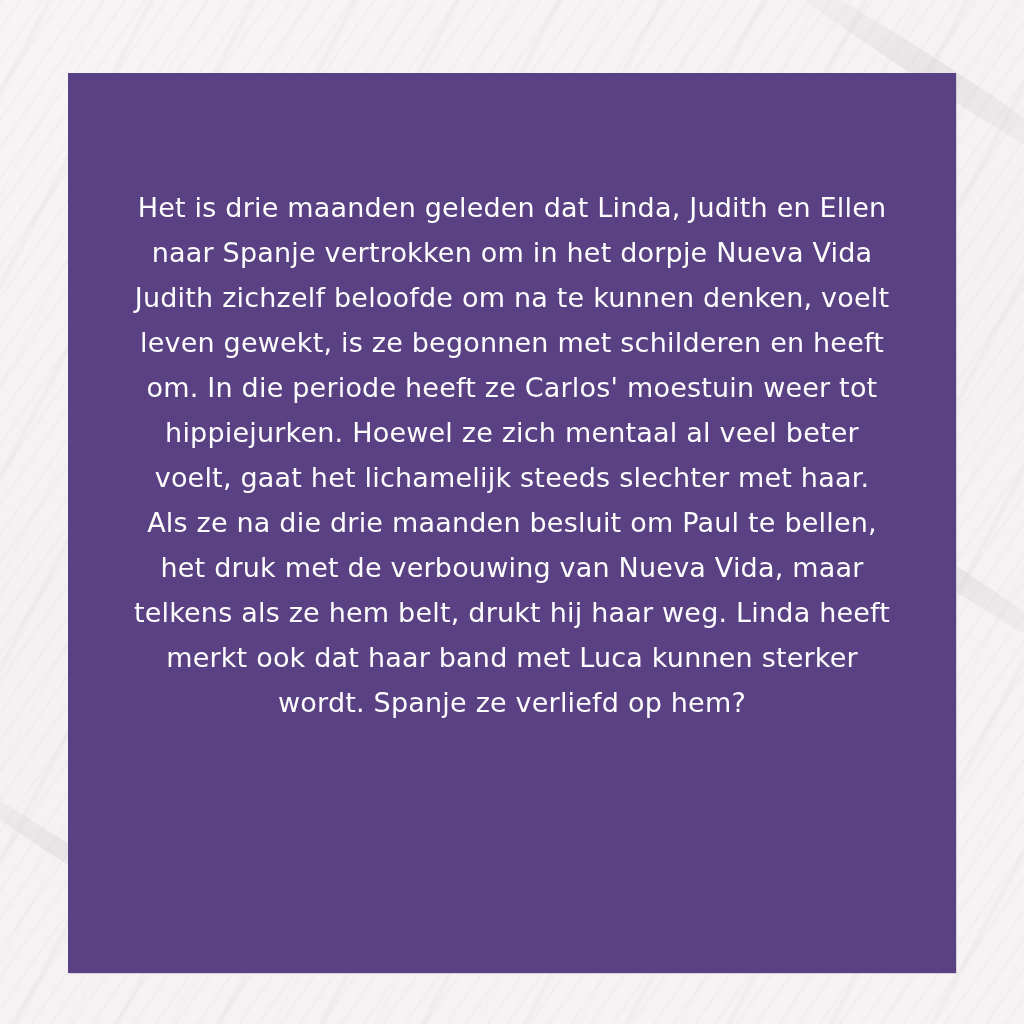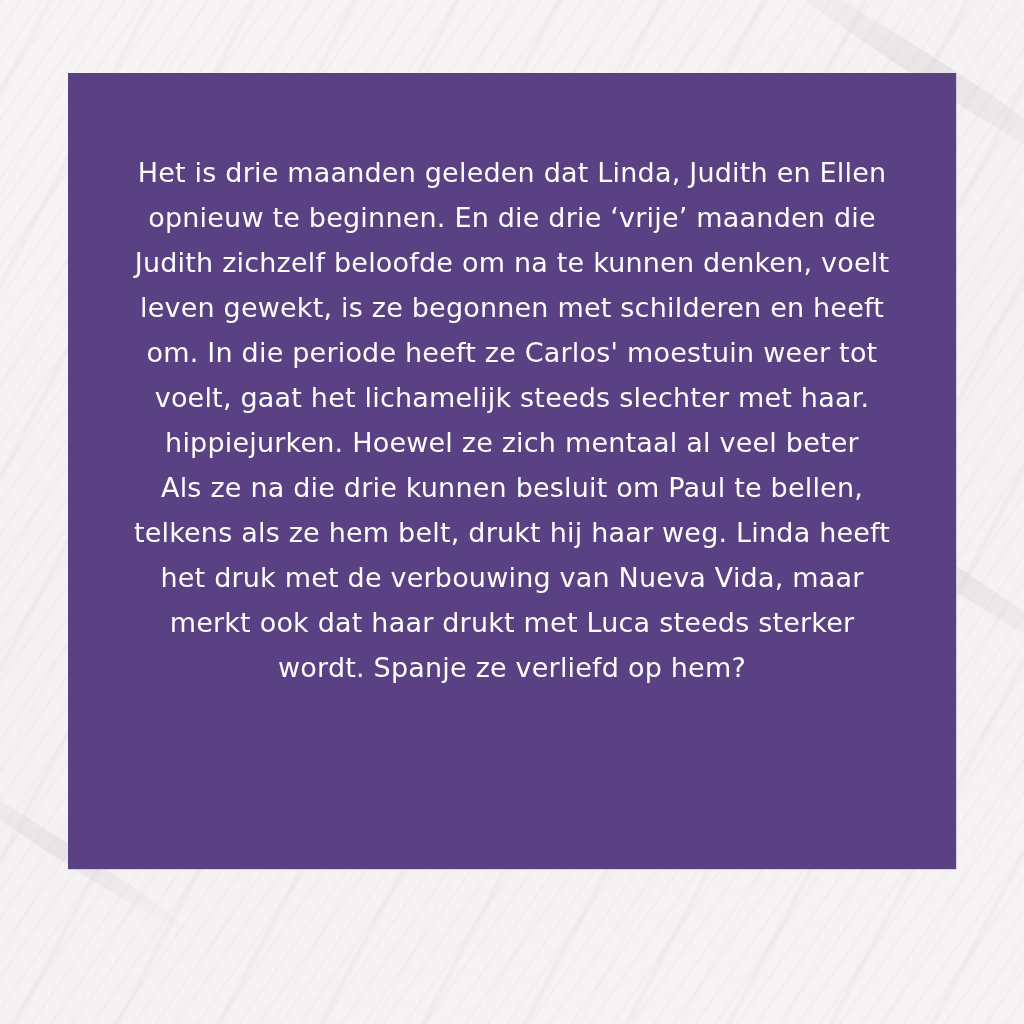--- a/index.html
+++ b/index.html
@@ -46,24 +46,24 @@
     pointer-events: none;
   }
   .vein1 { width: 420px; height: 26px; right: -120px; top: 60px; }
   .vein2 { width: 380px; height: 22px; right: -110px; top: 560px; }
   .vein3 { width: 300px; height: 18px; left: -90px; top: 840px; }
   .text-card {
     position: absolute;
     left: 68px;
     top: 73px;
     width: 888px;
-    height: 796px;
+    height: 900px;
     overflow: hidden;
     box-sizing: border-box;
-    padding-top: 77px;
+    padding-top: 112px;
     box-shadow: 1px 1px 0 rgba(190,180,210,0.55);
   }
   .paragraph {
     width: 100%;
     text-align: center;
     font-size: 27px;
     line-height: 45px;
     font-weight: 500;
     letter-spacing: 0.2px;
     color: #fdfdfe;
@@ -77,25 +77,25 @@
 
 <div class="poster-bg">
   <div class="vein vein1"></div>
   <div class="vein vein2"></div>
   <div class="vein vein3"></div>
 </div>
 
 <div class="text-card" id="text-card" style="background-color: rgb(90, 65, 131);">
   <div class="paragraph" style="color: rgb(253, 253, 254);">
     <div class="line">Het is drie maanden geleden dat Linda, Judith en Ellen</div>
-    <div class="line">opnieuw te beginnen. En die drie ‘vrije’ maanden die</div>
+    <div class="line">naar Spanje vertrokken om in het dorpje Nueva Vida</div>
     <div class="line">Judith zichzelf beloofde om na te kunnen denken, voelt</div>
     <div class="line">leven gewekt, is ze begonnen met schilderen en heeft</div>
     <div class="line">om. In die periode heeft ze Carlos' moestuin weer tot</div>
+    <div class="line">hippiejurken. Hoewel ze zich mentaal al veel beter</div>
     <div class="line">voelt, gaat het lichamelijk steeds slechter met haar.</div>
-    <div class="line">hippiejurken. Hoewel ze zich mentaal al veel beter</div>
-    <div class="line">Als ze na die drie kunnen besluit om Paul te bellen,</div>
+    <div class="line">Als ze na die drie maanden besluit om Paul te bellen,</div>
+    <div class="line">het druk met de verbouwing van Nueva Vida, maar</div>
     <div class="line">telkens als ze hem belt, drukt hij haar weg. Linda heeft</div>
-    <div class="line">het druk met de verbouwing van Nueva Vida, maar</div>
-    <div class="line">merkt ook dat haar drukt met Luca steeds sterker</div>
+    <div class="line">merkt ook dat haar band met Luca kunnen sterker</div>
     <div class="line">wordt. Spanje ze verliefd op hem?</div>
   </div>
 </div>
 
 </body></html>

